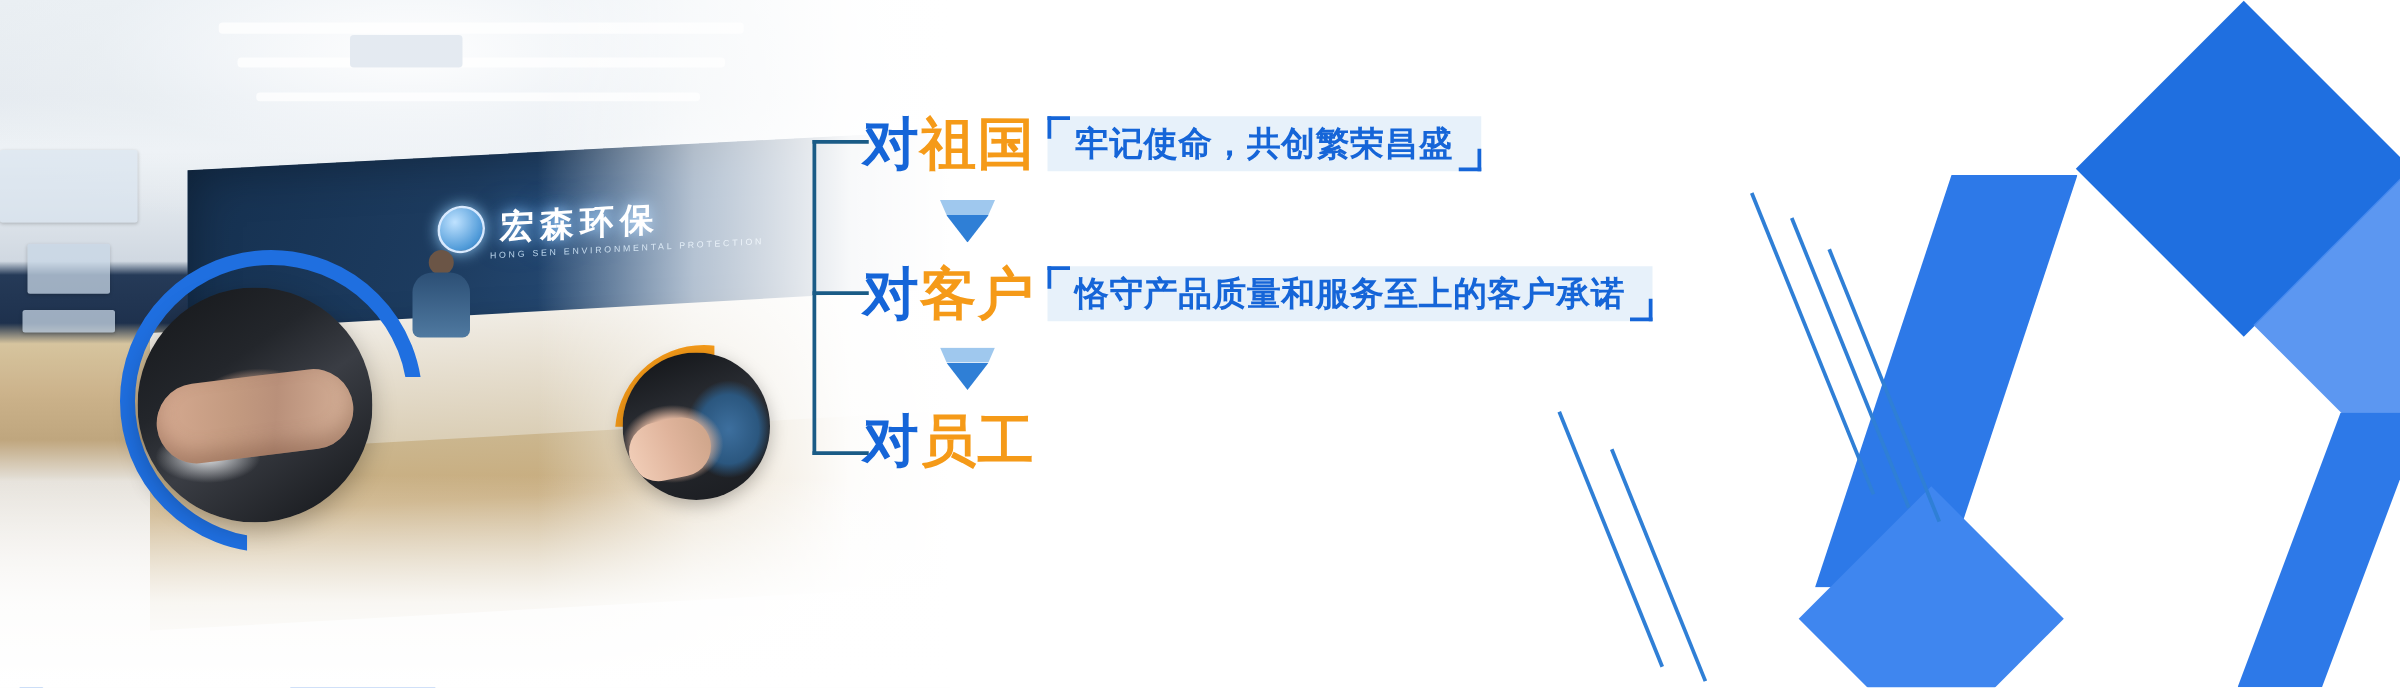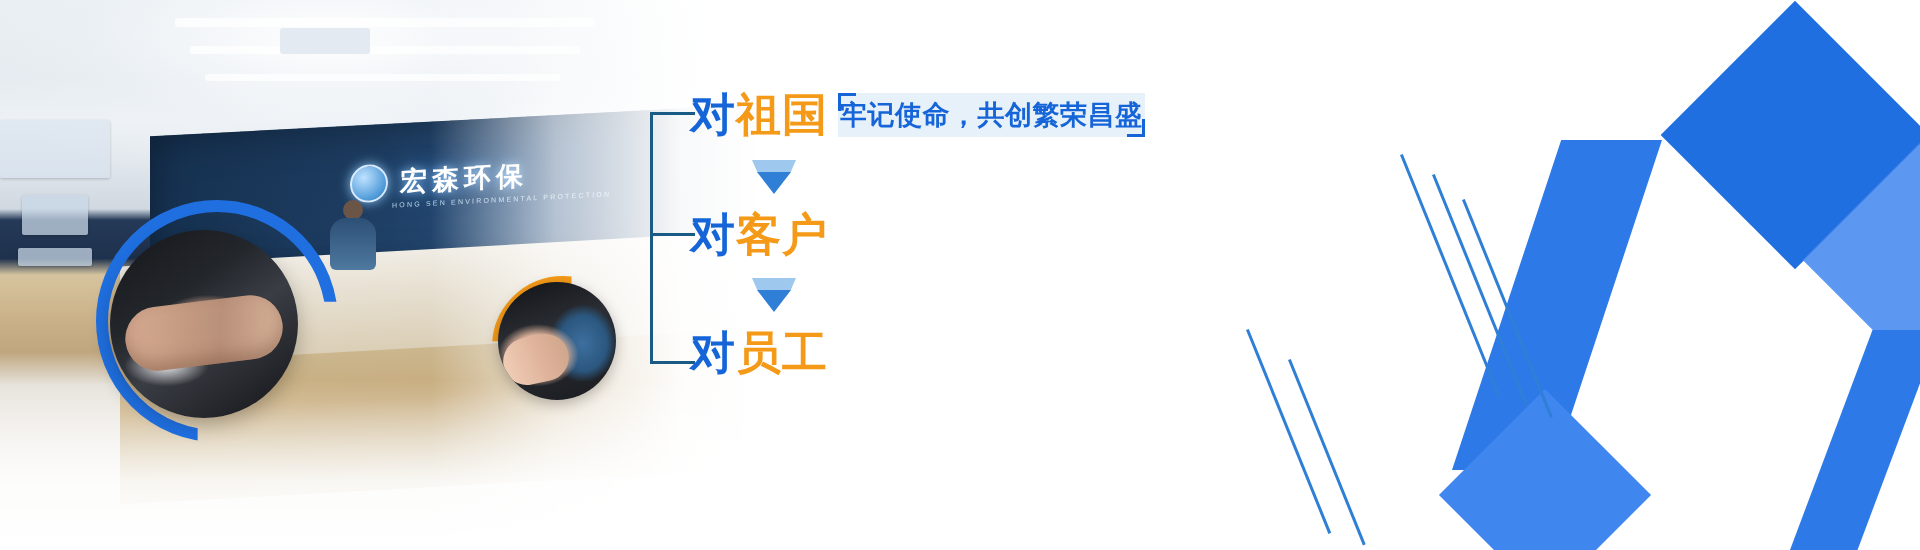--- a/index.html
+++ b/index.html
@@ -129,21 +129,21 @@
   .row{position:absolute;display:flex;align-items:center;white-space:nowrap;}
   .row-head{
     font-size:45px;font-weight:700;letter-spacing:1px;line-height:1;
     font-family:"DejaVu Sans","Liberation Sans",sans-serif;
   }
   .h-blue{color:#1565d8;}
   .h-orange{color:#f59a18;}
   .tag{
     margin-left:10px;
     display:inline-flex;align-items:center;
-    height:44px;padding:0 2px;
+    height:44px;padding:0 22px;
     background:#e7f1fa;
     color:#1565d8;
     font-size:27px;font-weight:700;letter-spacing:.5px;
     font-family:"DejaVu Sans","Liberation Sans",sans-serif;
     position:relative;
   }
   .tag:before,.tag:after{
     content:"";position:absolute;width:15px;height:15px;border:3px solid #1565d8;
   }
   .tag:before{left:0;top:0;border-right:0;border-bottom:0;}
@@ -256,20 +256,21 @@
     </div>
 
     <div class="arrow" style="left:112px;top:160px;">
       <div class="top"></div>
       <div class="bot"></div>
     </div>
 
     <div class="row" style="left:50px;top:212px;">
       <span class="row-head h-blue">对</span>
       <span class="row-head h-orange">客户</span>
+      <span class="tag">恪守产品质量和服务至上的客户承诺</span>
     </div>
 
     <div class="arrow" style="left:112px;top:278px;">
       <div class="top"></div>
       <div class="bot"></div>
     </div>
 
     <div class="row" style="left:50px;top:330px;">
       <span class="row-head h-blue">对</span>
       <span class="row-head h-orange">员工</span>

